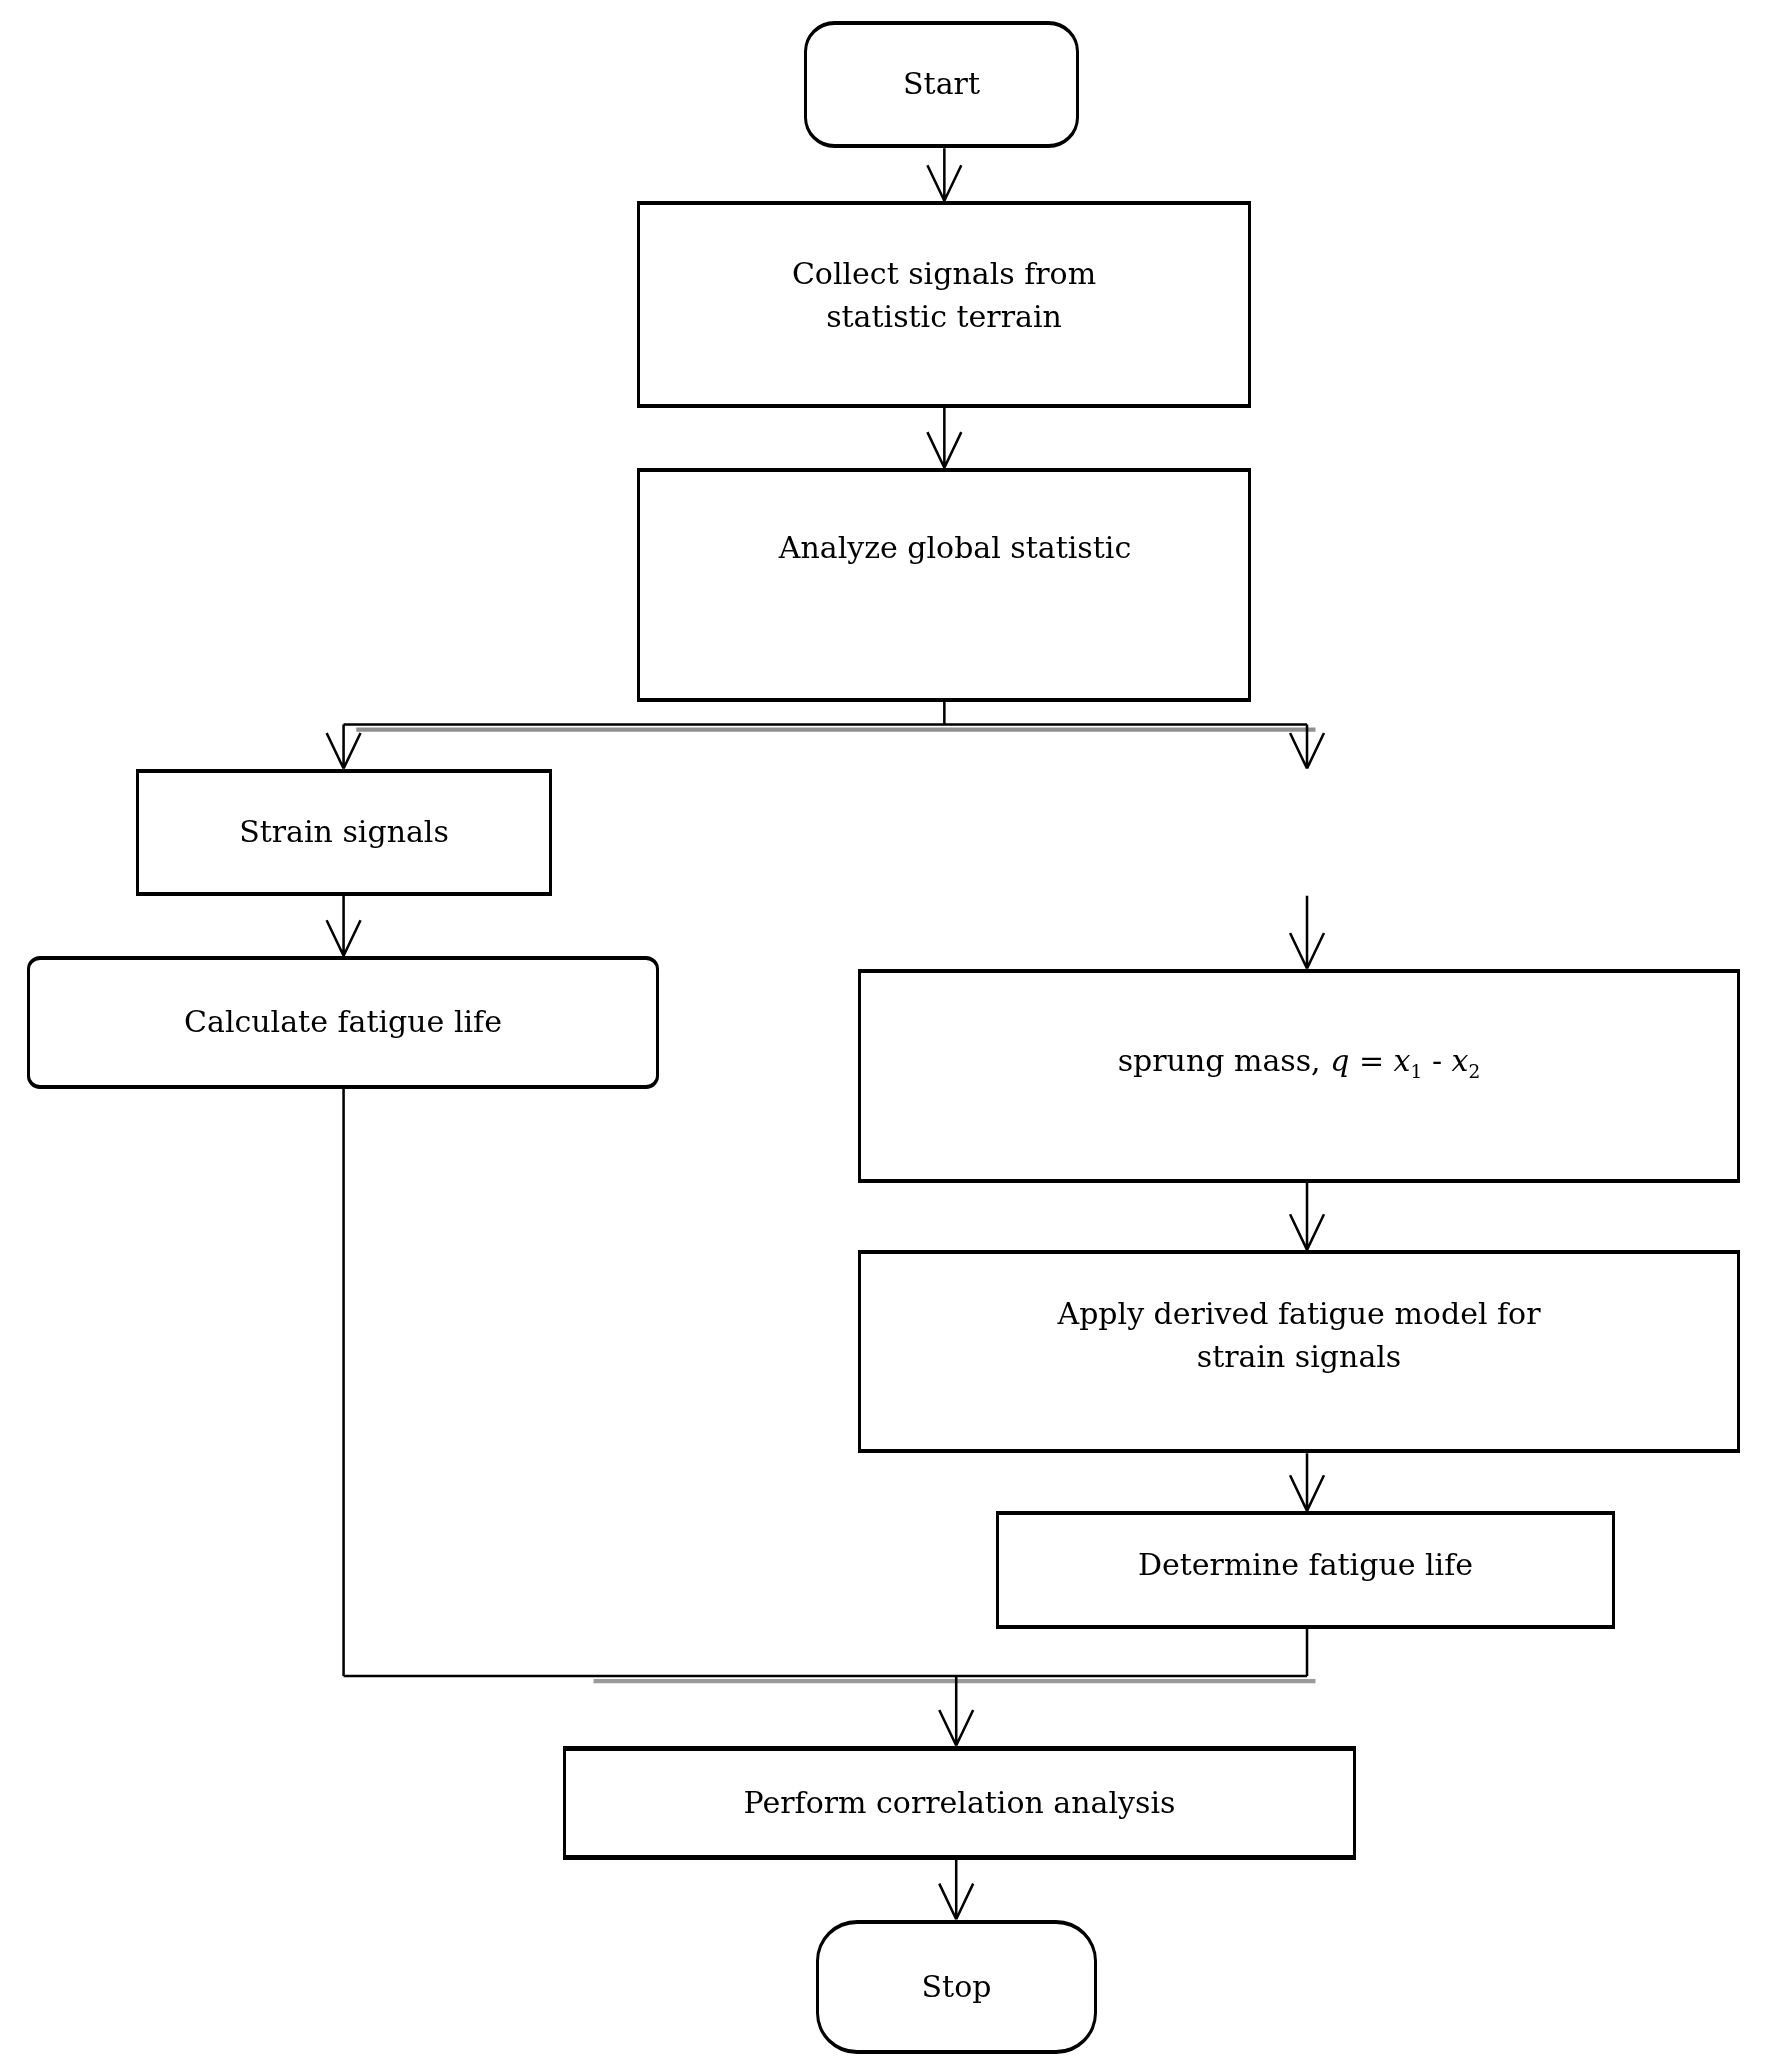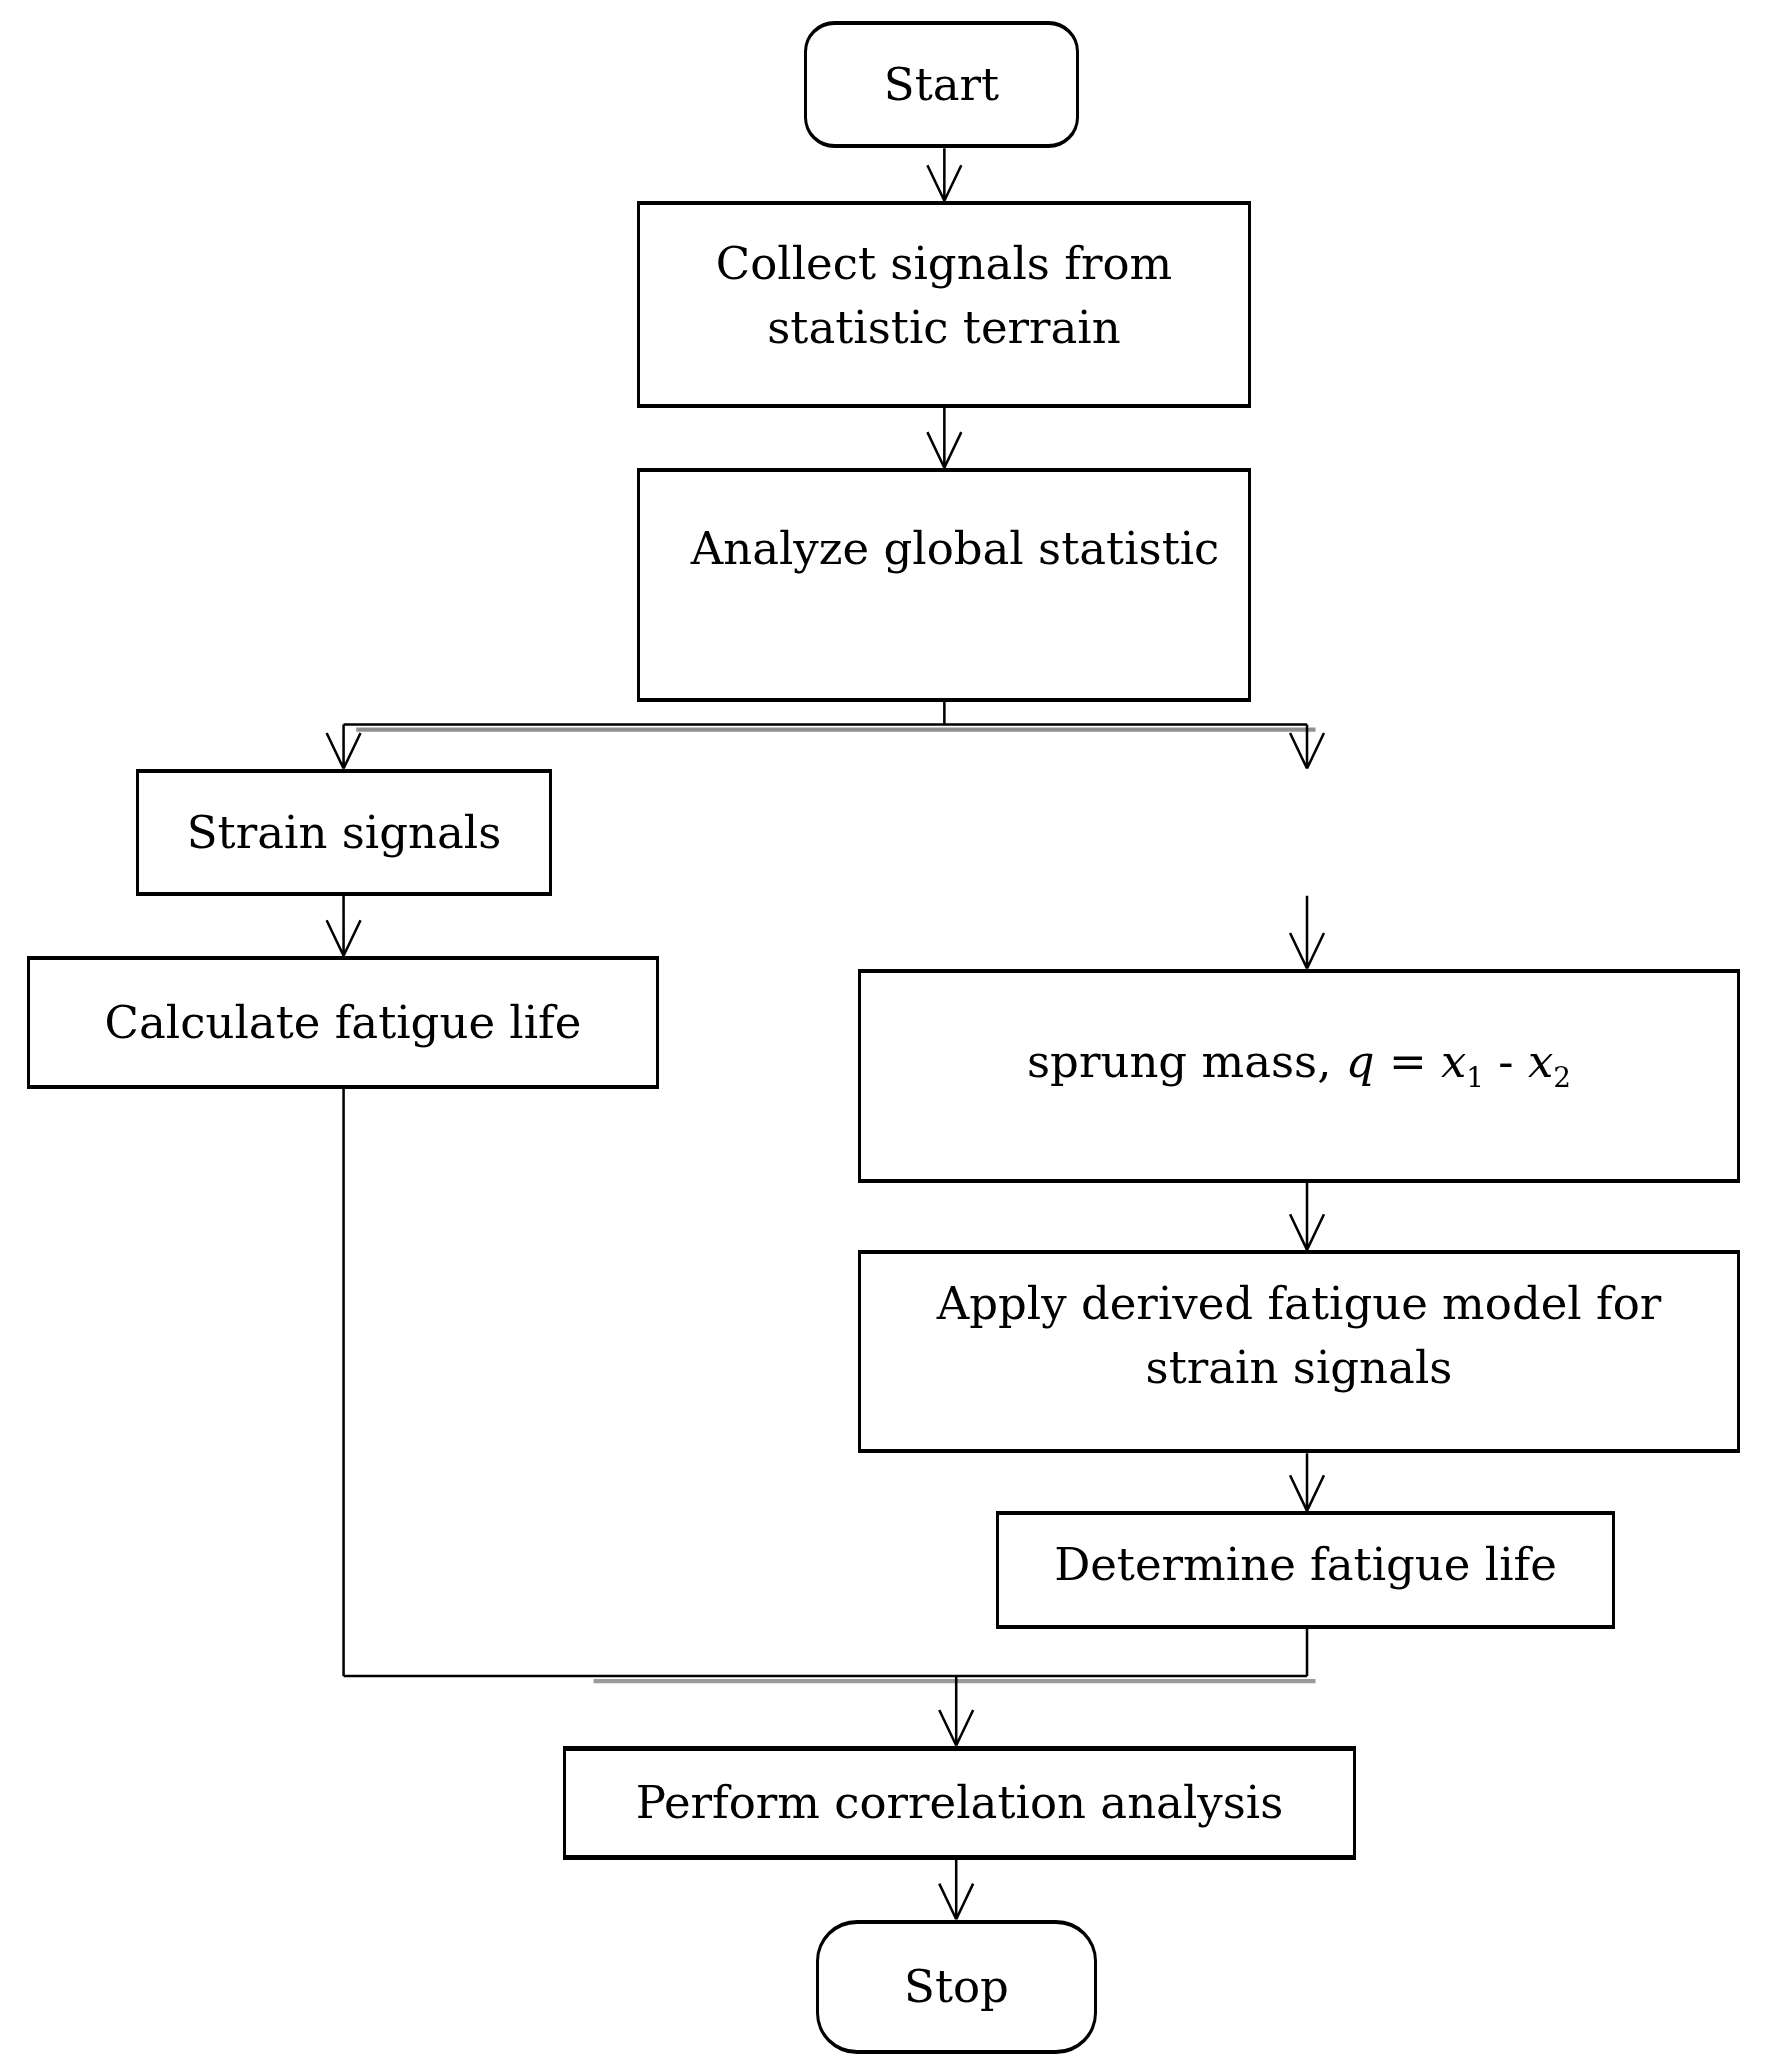--- a/index.html
+++ b/index.html
@@ -15,35 +15,35 @@
     position:absolute;
     box-sizing:border-box;
     background:#ffffff;
     border-color:#000;
     border-style:solid;
     display:flex;
     flex-direction:column;
     align-items:center;
     justify-content:center;
     text-align:center;
-    font-size:45px;
+    font-size:30px;
     line-height:1.42;
   }
   .rect{border-width:4.2px 3.4px;}
   .rounded{border-width:4.2px 3.4px;}
   .node .line{white-space:nowrap;}
   .node i{font-style:italic;}
   .node sub{font-size:0.62em;line-height:0;}
   
   .n-start    {left:804px; top:21px;   width:275px; height:127px; border-radius:30.5px;}
   .n-collect  {left:637px; top:201px;  width:614px; height:207px; padding-bottom:18px;}
   .n-analyze  {left:637px; top:468px;  width:614px; height:234px; padding-bottom:73px;padding-left:22px;}
   .n-strain   {left:136px; top:769px;  width:416px; height:127px;}
   .n-accel    {left:987px;top:769px;  width:640px; height:127px;}
-  .n-calc     {left:27px;  top:956px; width:632px; height:133px;}
+  .n-calc     {left:27px;  top:956px; width:632px; height:133px;border-radius:13px;}
   .n-obtain   {left:858px;top:969px; width:882px;height:214px; padding-bottom:29px;}
   .n-apply    {left:858px;top:1250px; width:882px;height:203px; padding-bottom:32px;}
   .n-determine{left:996px;top:1511px; width:619px; height:118px; padding-bottom:10px;}
   .n-perform  {left:563px; top:1746px; width:793px; height:114px; border-width:5.1px 3.4px;}
   .n-stop     {left:816px; top:1920px; width:281px; height:134px; border-radius:41px;}
 </style>
 </head>
 <body>
 
 <div class="stage">

